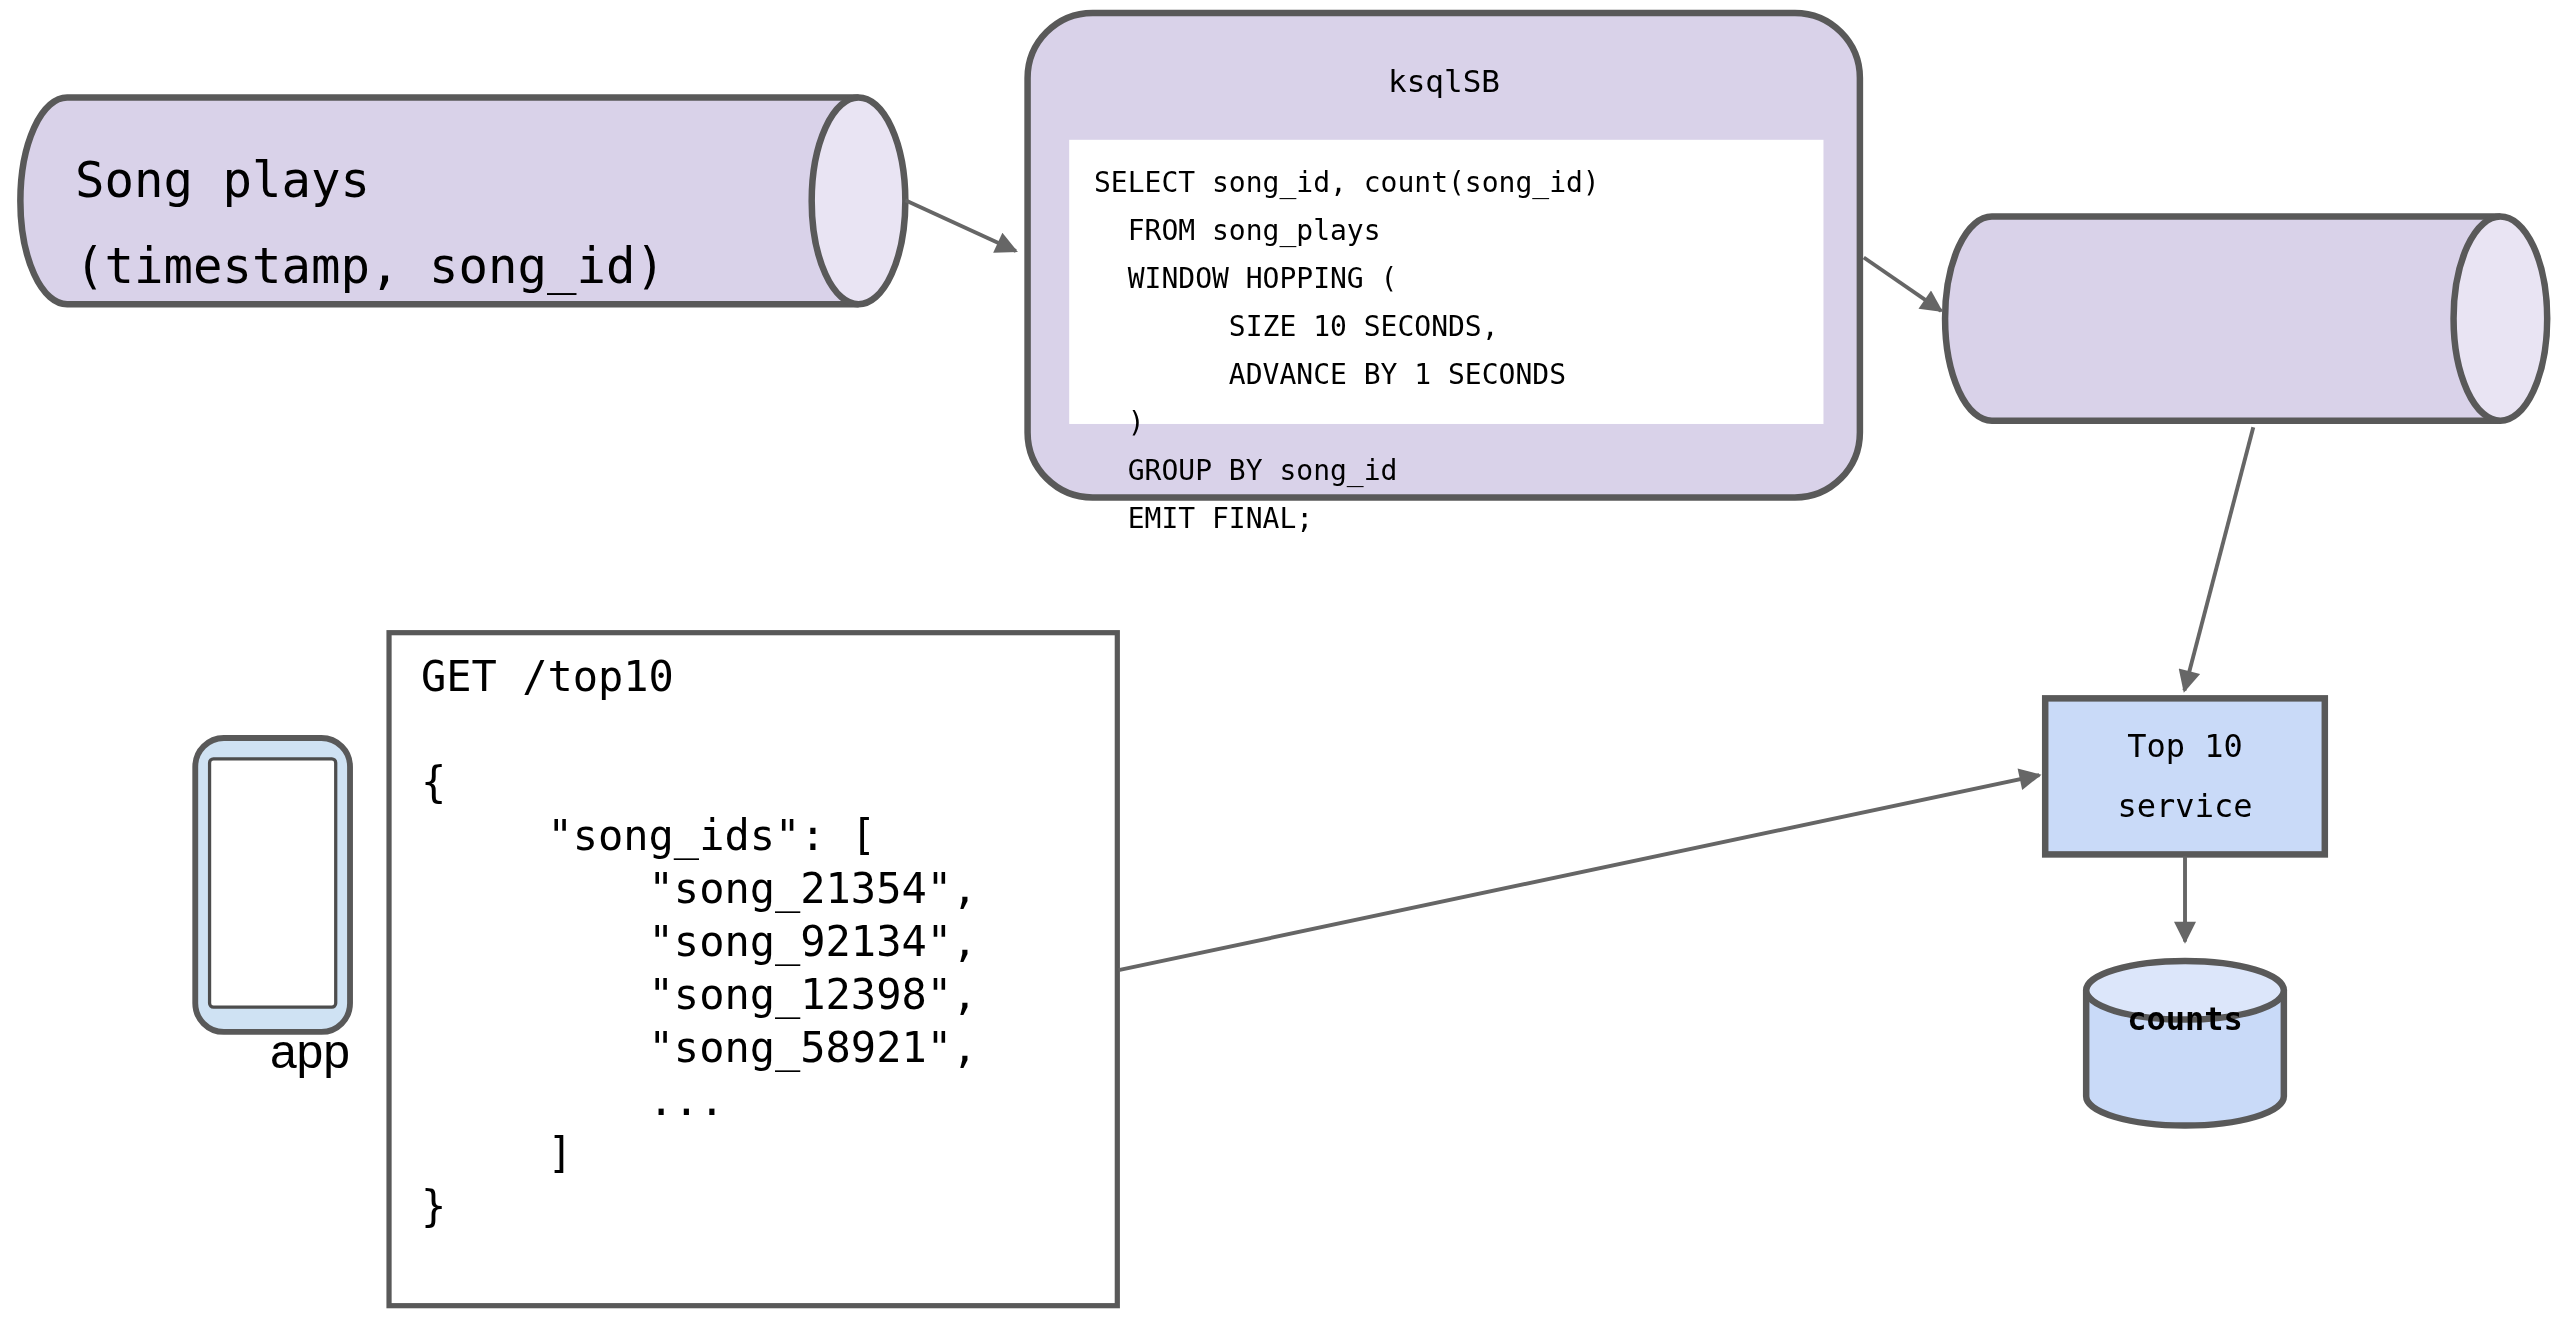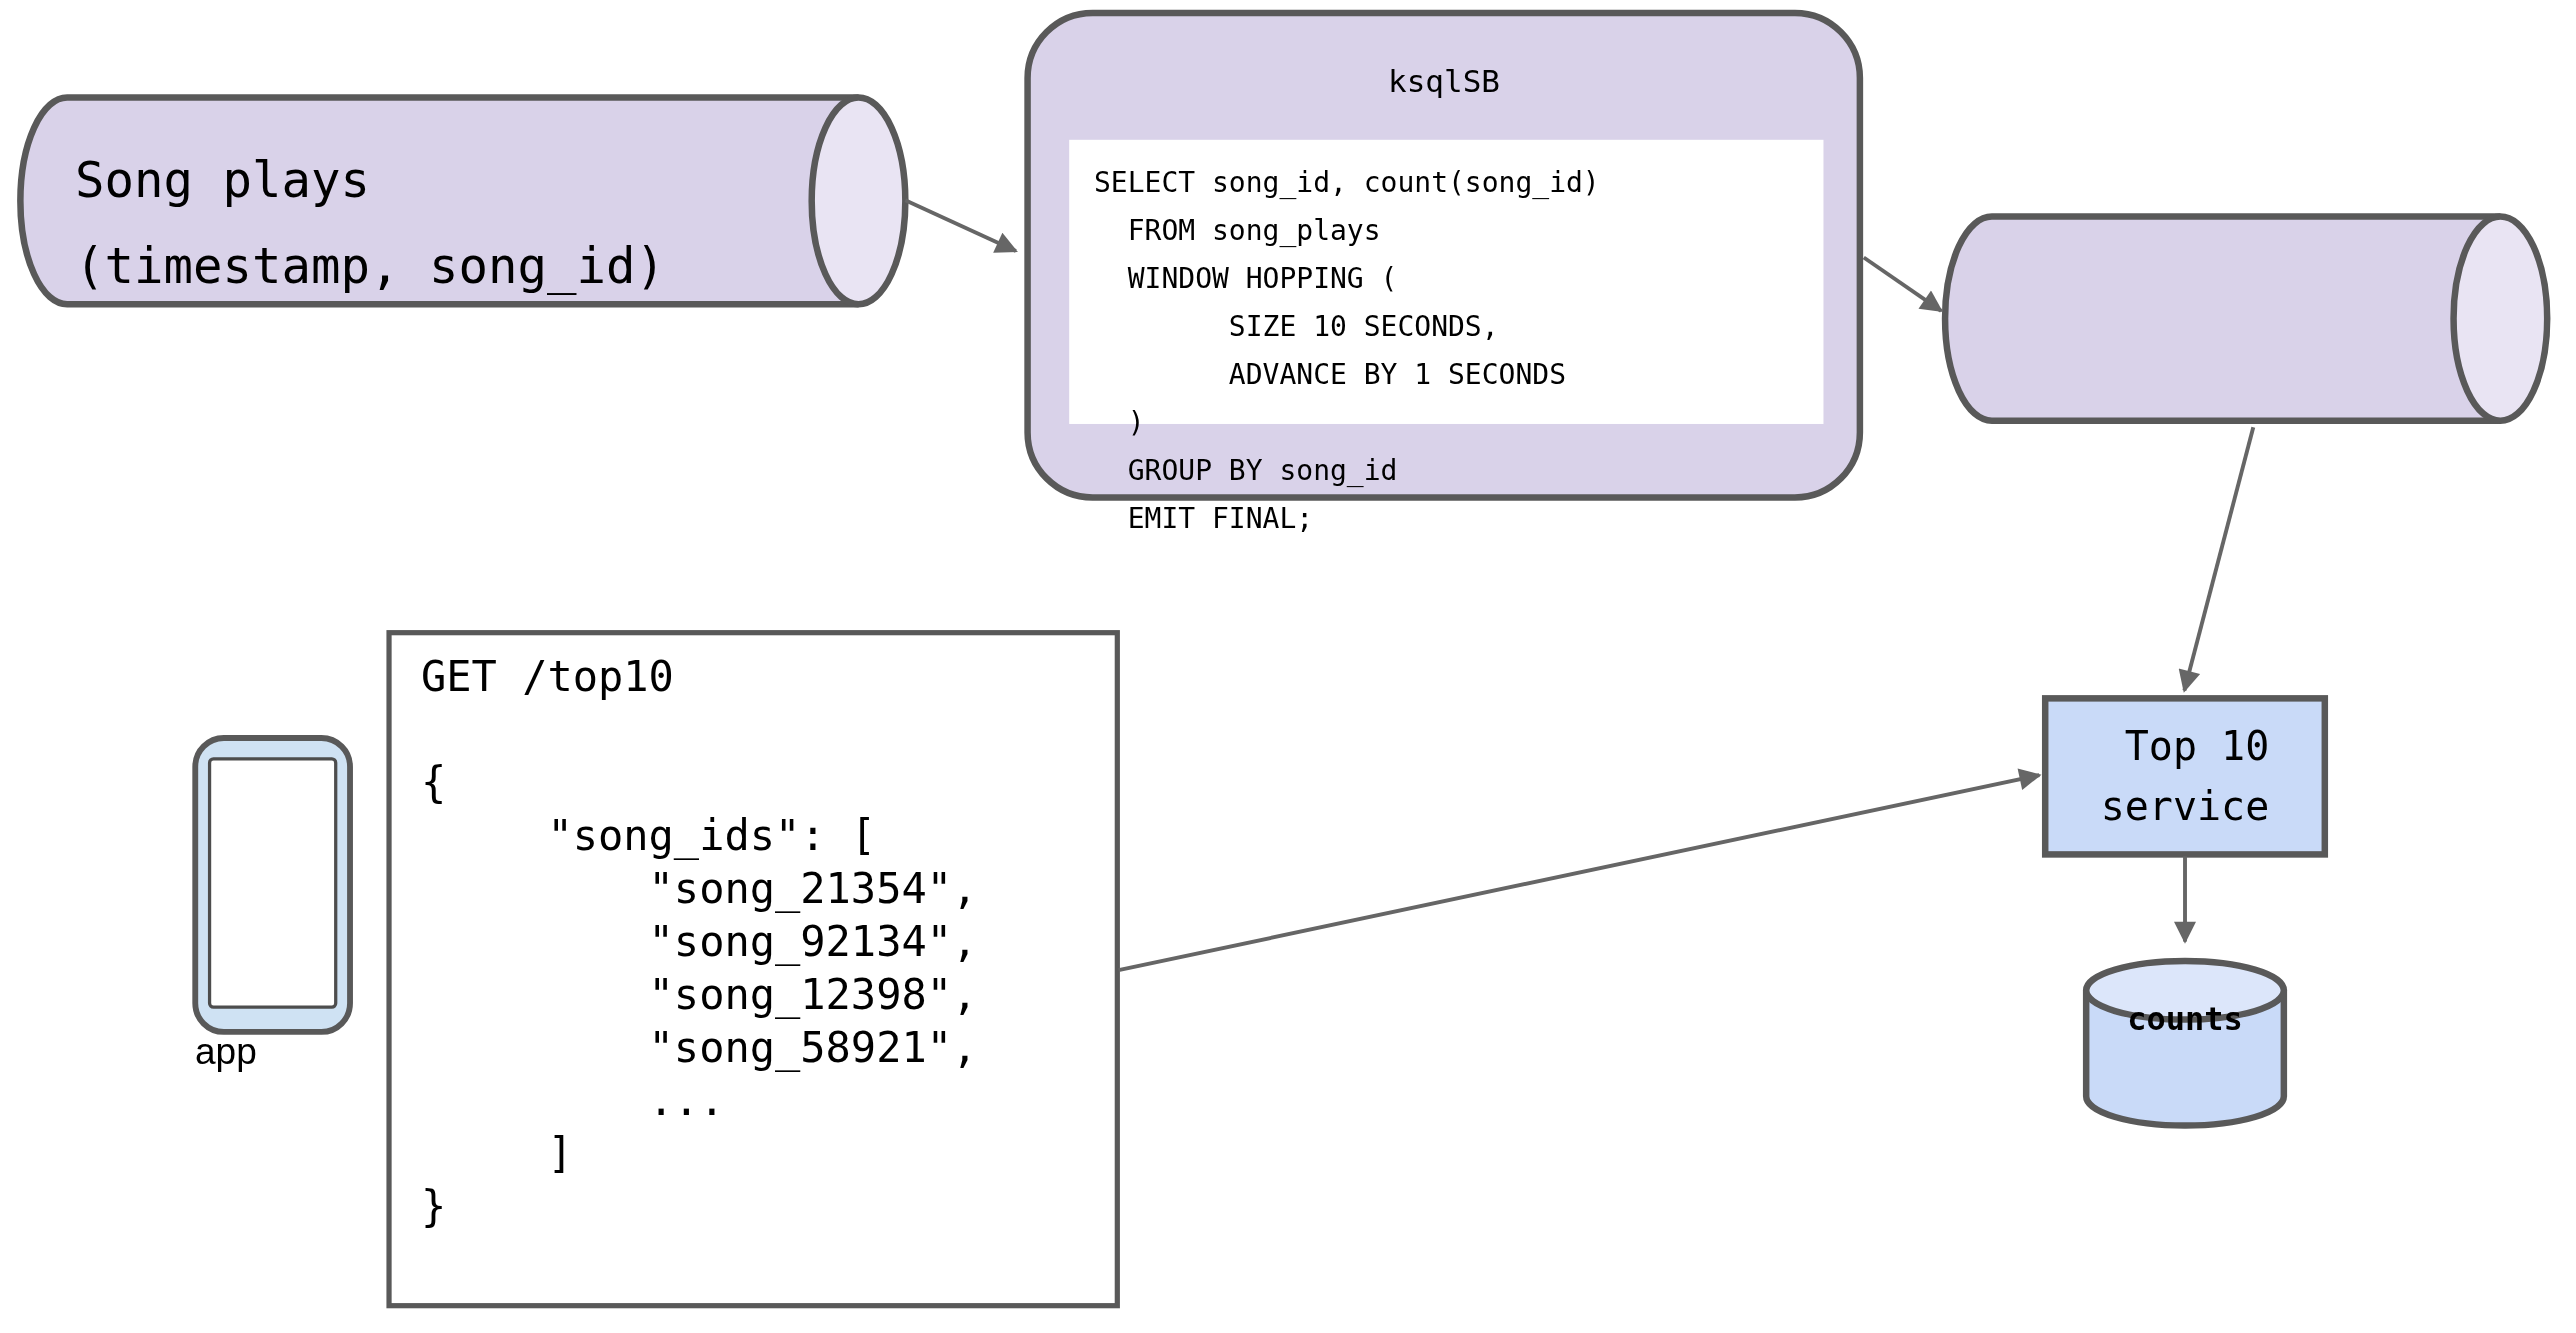--- a/index.html
+++ b/index.html
@@ -24,32 +24,32 @@
   .cyl-label-2 { left: 2018px; top: 260px; font-size: 39px; line-height: 47px; }
   .ksql-title {
     left: 1028px; top: 62px; width: 832px;
     font-size: 31px; line-height: 39px; text-align: center;
   }
   .sql-code { left: 1094px; top: 159px; font-size: 28px; line-height: 48px; }
   .get-code { left: 421px; top: 650px; font-size: 42px; line-height: 53px; }
   .svc-label {
     left: 2045px; top: 698px; width: 280px; height: 156px;
     display: flex; align-items: center; justify-content: center;
-    font-size: 40px; line-height: 60px; text-align: right;
+    font-size: 32px; line-height: 60px; text-align: center;
   }
   .counts-label {
     left: 2086px; top: 947px; width: 198px; height: 143px;
     display: flex; align-items: center; justify-content: center;
     font-size: 32px;
     font-weight: bold;
   }
   .app-label {
     left: 195px; top: 1022px; width: 155px;
     font-family: "Liberation Sans", sans-serif;
-    font-size: 37px; line-height: 60px; text-align: left;
+    font-size: 48px; line-height: 60px; text-align: right;
     white-space: normal;
   }
 </style>
 </head>
 <body>
 
 <div id="canvas">
 
   <svg id="shapes" viewBox="0 0 3961 2050" xmlns="http://www.w3.org/2000/svg">
     <defs>

